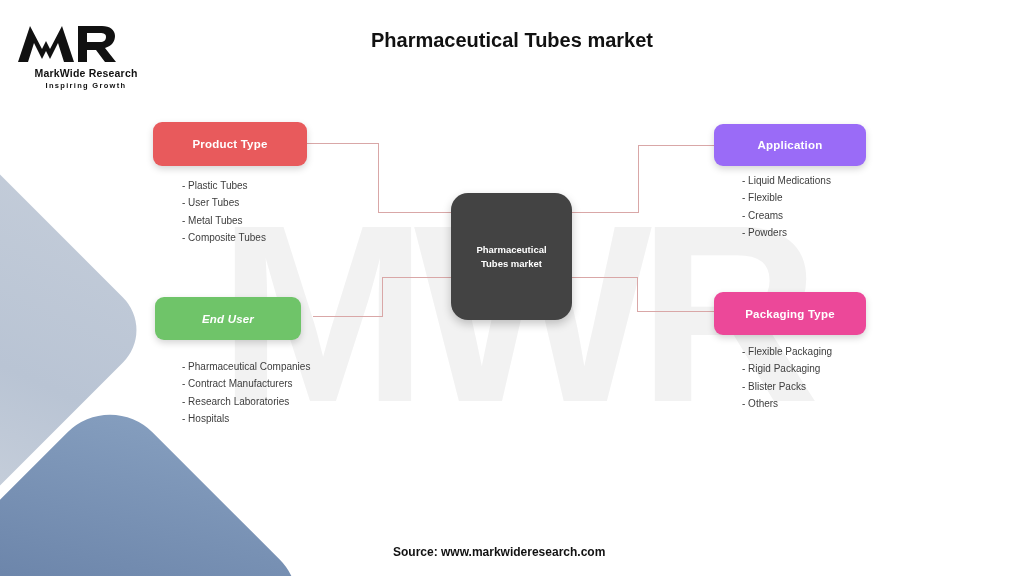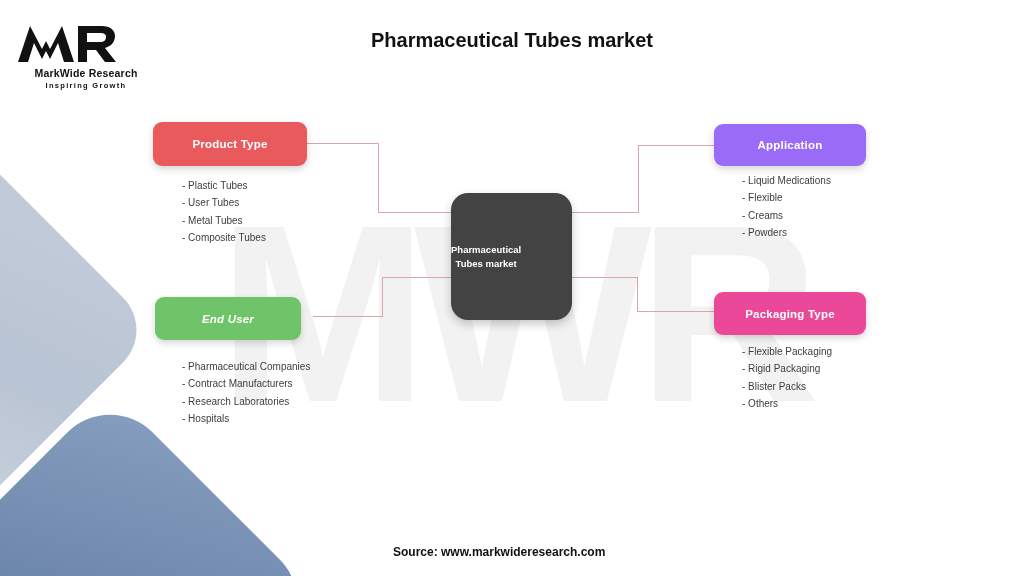--- a/index.html
+++ b/index.html
@@ -69,21 +69,21 @@
     letter-spacing:.2px;
   }
   .node-red    { background:#e85a5c; }
   .node-green  { background:#6fc469; }
   .node-purple { background:#9a6bf7; }
   .node-yellow { background:#ec4899; }
 
   .center-node {
     position:absolute; left:451px; top:193px; width:121px; height:127px;
     background:#434343; border-radius:17px;
-    display:flex; align-items:center; 
+    display:flex; align-items:center; justify-content:center;
     box-shadow:0 4px 10px rgba(0,0,0,.22);
   }
   .center-node .ct {
     color:#fff; font-size:9.5px; font-weight:700; text-align:center; line-height:1.45;
   }
 
   
   .list { position:absolute; font-size:10px; color:#3d3d3d; line-height:17.4px; }
   .list li { list-style:none; white-space:nowrap; }
 

